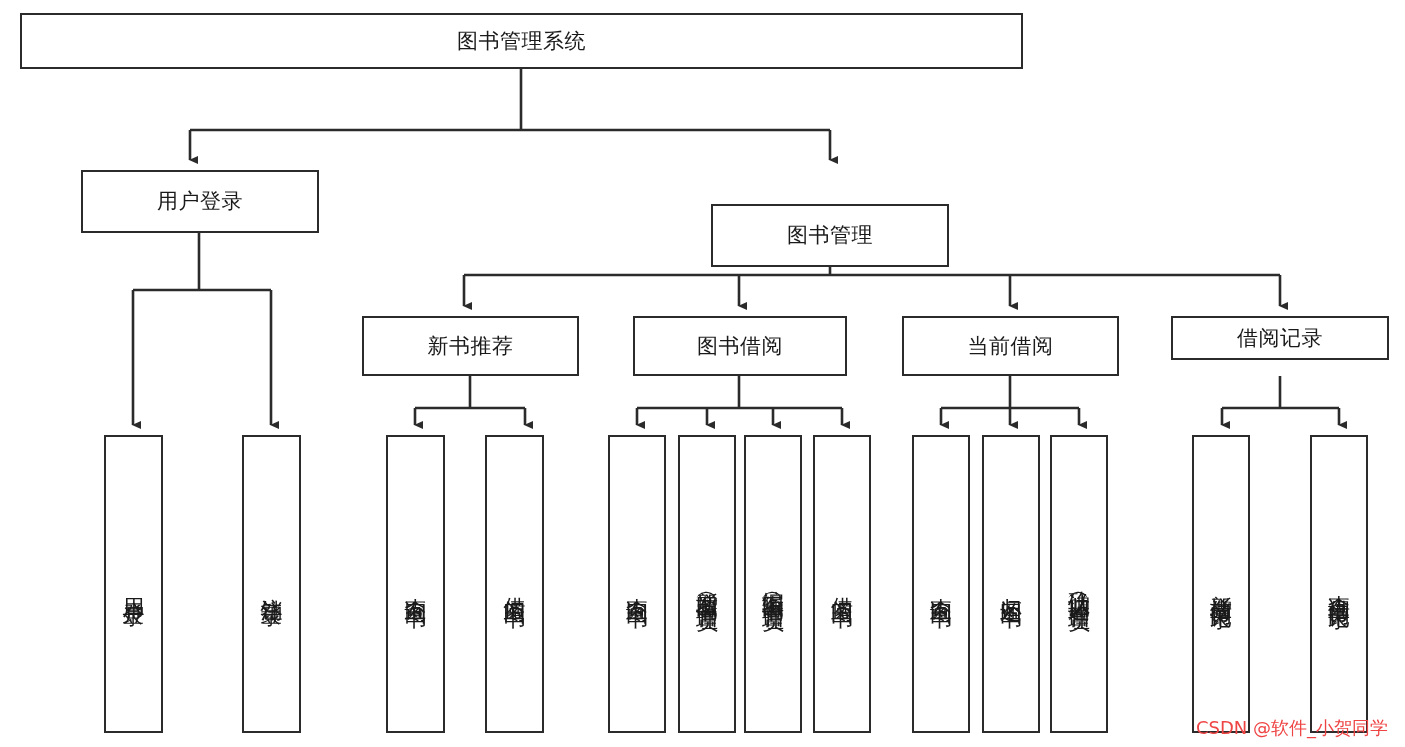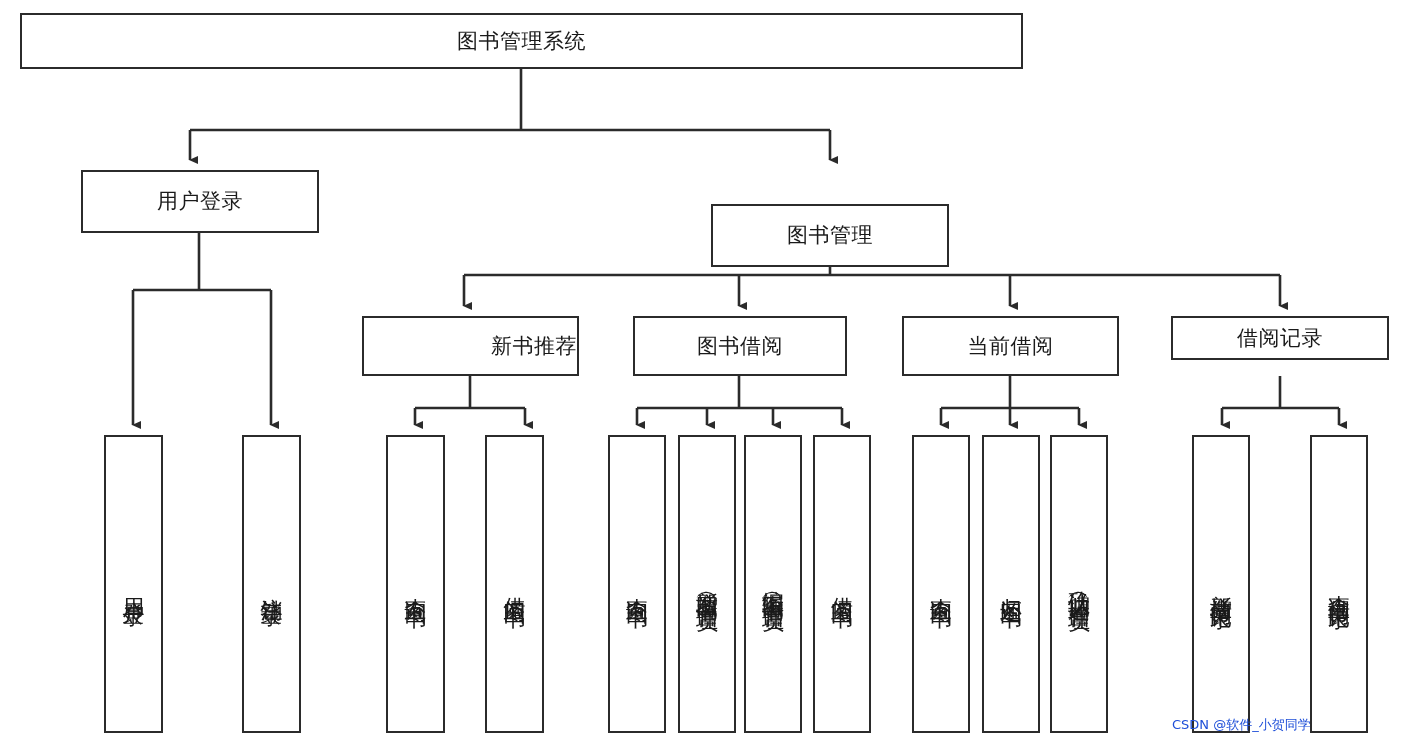--- a/index.html
+++ b/index.html
@@ -61,24 +61,24 @@
     white-space: nowrap;
   }
   .node.vert.mid .lbl {
     margin-top: 72px;
   }
   .node.vert.tall .lbl {
     margin-top: 8px;
   }
   .watermark {
     position: absolute;
-    left: 1172px;
+    left: 1196px;
     top: 716px;
-    font-size: 13px;
-    color: #1d4ed8;
+    font-size: 18px;
+    color: #ef4444;
     white-space: nowrap;
     z-index: 3;
     font-family: "DejaVu Sans", "Liberation Sans", sans-serif;
   }
 </style>
 </head>
 <body>
 
 <div id="canvas">
 
@@ -137,21 +137,21 @@
   </div>
 
   <div class="node horiz" style="left:81px; top:170px; width:238px; height:63px;">
     <span class="lbl">用户登录</span>
   </div>
 
   <div class="node horiz" style="left:711px; top:170px; width:238px; height:63px;margin-top:34px;">
     <span class="lbl">图书管理</span>
   </div>
 
-  <div class="node horiz" style="left:362px; top:316px; width:217px; height:60px;justify-content:flex-end;">
+  <div class="node horiz" style="left:362px; top:316px; width:217px; height:60px;">
     <span class="lbl">新书推荐</span>
   </div>
 
   <div class="node horiz" style="left:633px; top:316px; width:214px; height:60px;">
     <span class="lbl">图书借阅</span>
   </div>
 
   <div class="node horiz" style="left:902px; top:316px; width:217px; height:60px;text-align:center;">
     <span class="lbl">当前借阅</span>
   </div>

